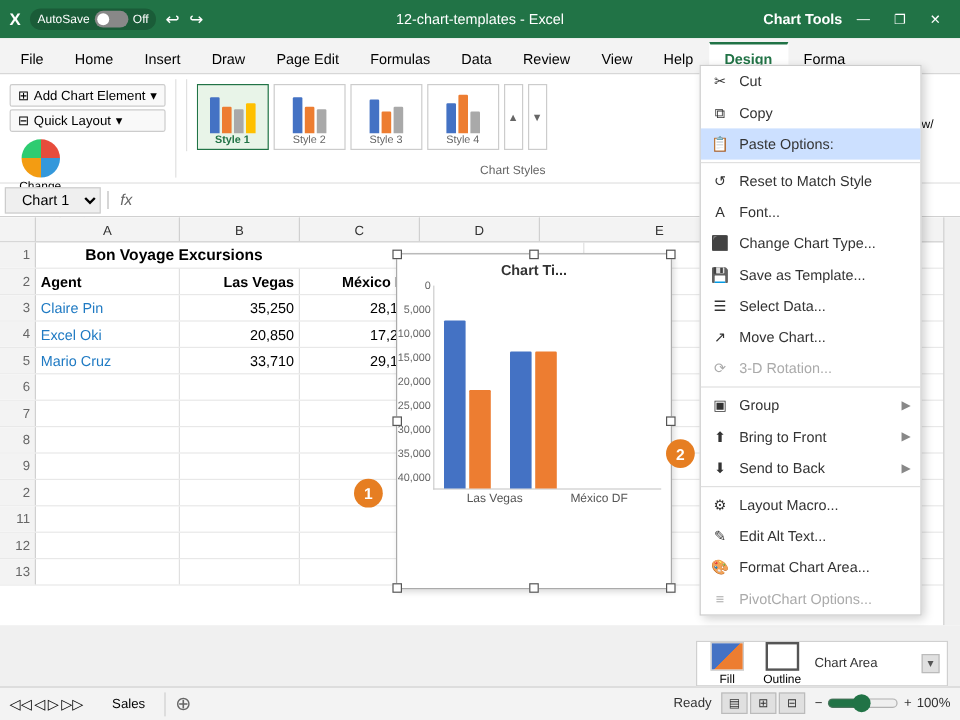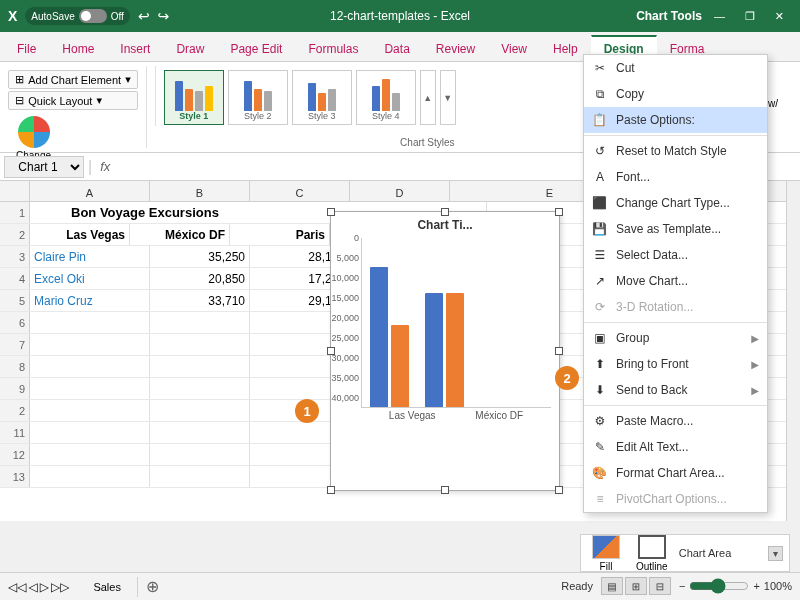--- a/index.html
+++ b/index.html
@@ -37,21 +37,21 @@
       align-items: flex-end;
       padding: 0 4px;
     }
     .ribbon-tab {
       padding: 5px 12px;
       font-size: 12px;
       cursor: pointer;
       border: 1px solid transparent;
       border-bottom: none;
       background: transparent;
-      color: #be185d;
+      color: #000000;
     }
     .ribbon-tab.design-active {
       background: white;
       border-top: 2px solid #217346;
       color: #217346;
       font-weight: 600;
     }
     .ribbon-content {
       background: white;
       display: flex;
@@ -505,20 +505,21 @@
       <div class="col-header col-e">E</div>
     </div>
 
     <div class="sheet-row">
       <div class="row-num">1</div>
       <div class="cell col-a bold merged" style="width:420px;min-width:420px;">Bon Voyage Excursions</div>
     </div>
 
     <div class="sheet-row">
       <div class="row-num">2</div>
+      <div class="cell col-a header-row">Agent</div>
       <div class="cell col-b header-row">Las Vegas</div>
       <div class="cell col-c header-row">México DF</div>
       <div class="cell col-d header-row">Paris</div>
       <div class="cell col-e"></div>
     </div>
 
     <div class="sheet-row">
       <div class="row-num">3</div>
       <div class="cell col-a blue-text">Claire Pin</div>
       <div class="cell col-b">35,250</div>
@@ -727,21 +728,21 @@
       <span class="menu-arrow">▶</span>
     </div>
     <div class="menu-item">
       <span class="menu-icon">⬇</span>
       <span>Send to Back</span>
       <span class="menu-arrow">▶</span>
     </div>
     <div class="menu-divider"></div>
     <div class="menu-item">
       <span class="menu-icon">⚙</span>
-      <span>Paste Macro...</span>
+      <span>Layout Macro...</span>
 
     </div>
     <div class="menu-item">
       <span class="menu-icon">✎</span>
       <span>Edit Alt Text...</span>
 
     </div>
     <div class="menu-item">
       <span class="menu-icon">🎨</span>
       <span>Format Chart Area...</span>

